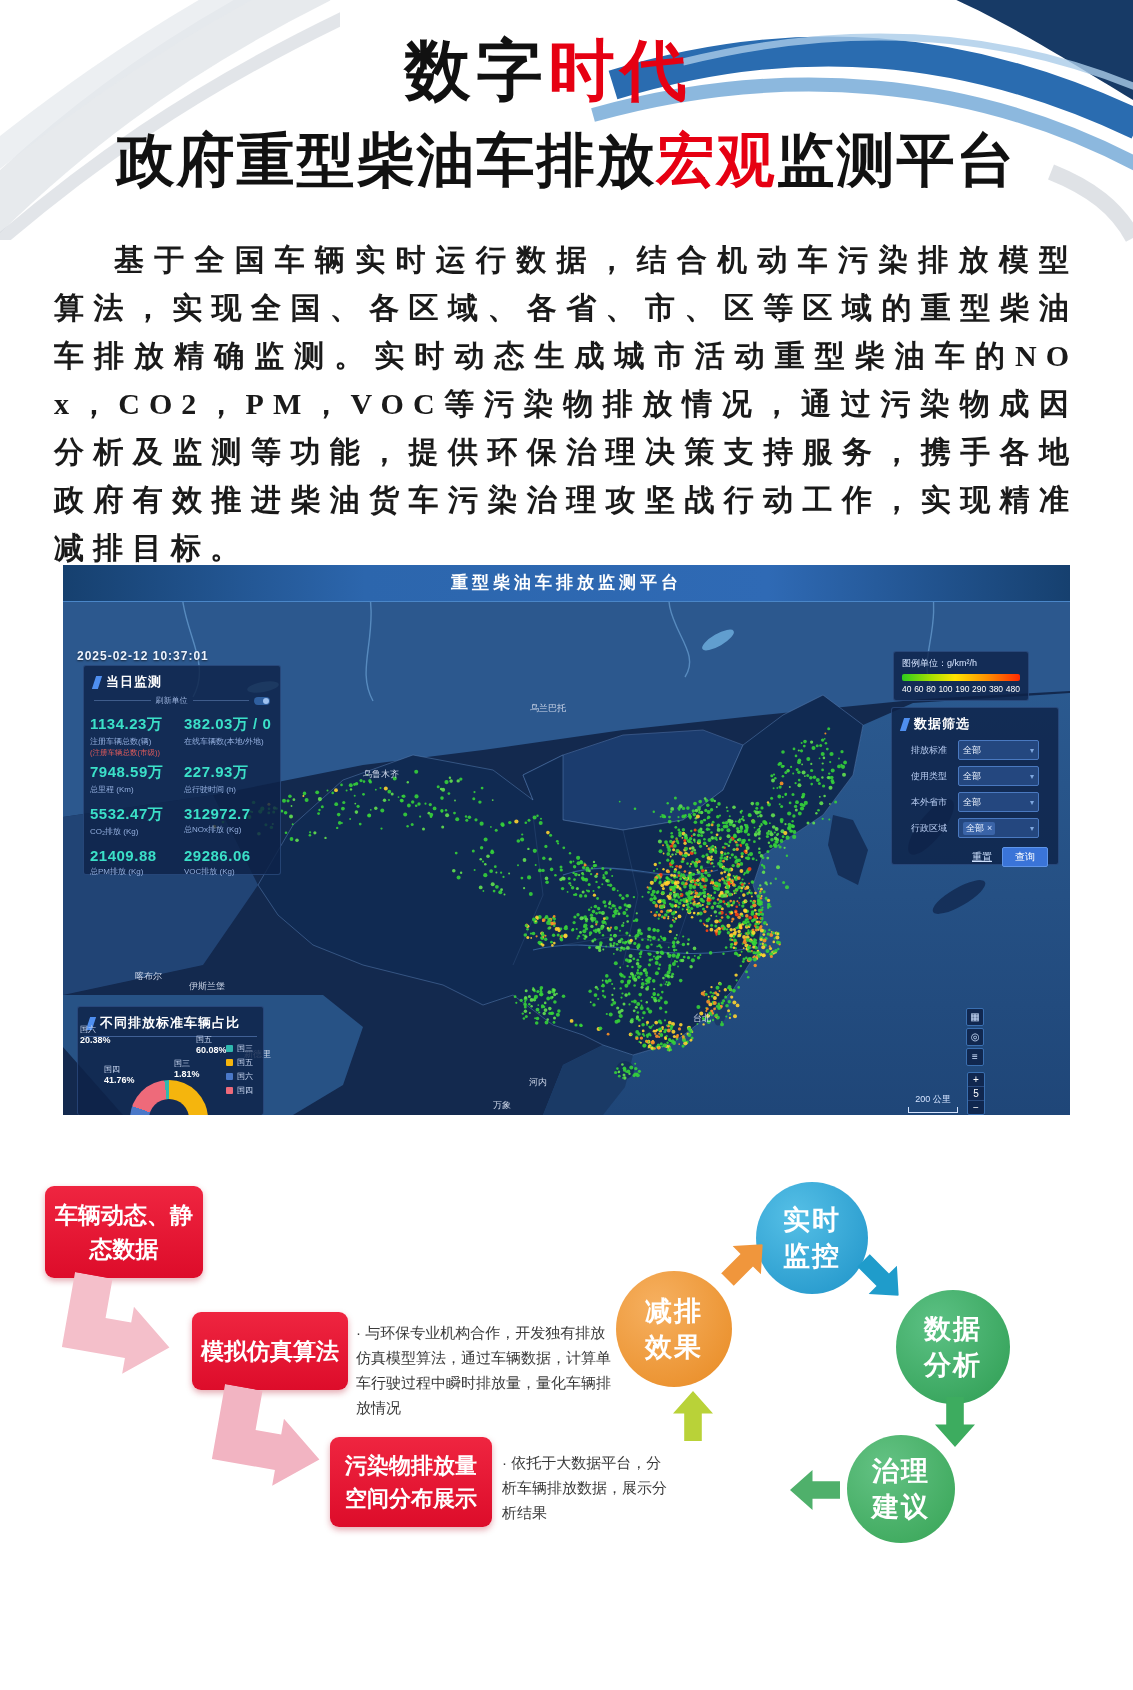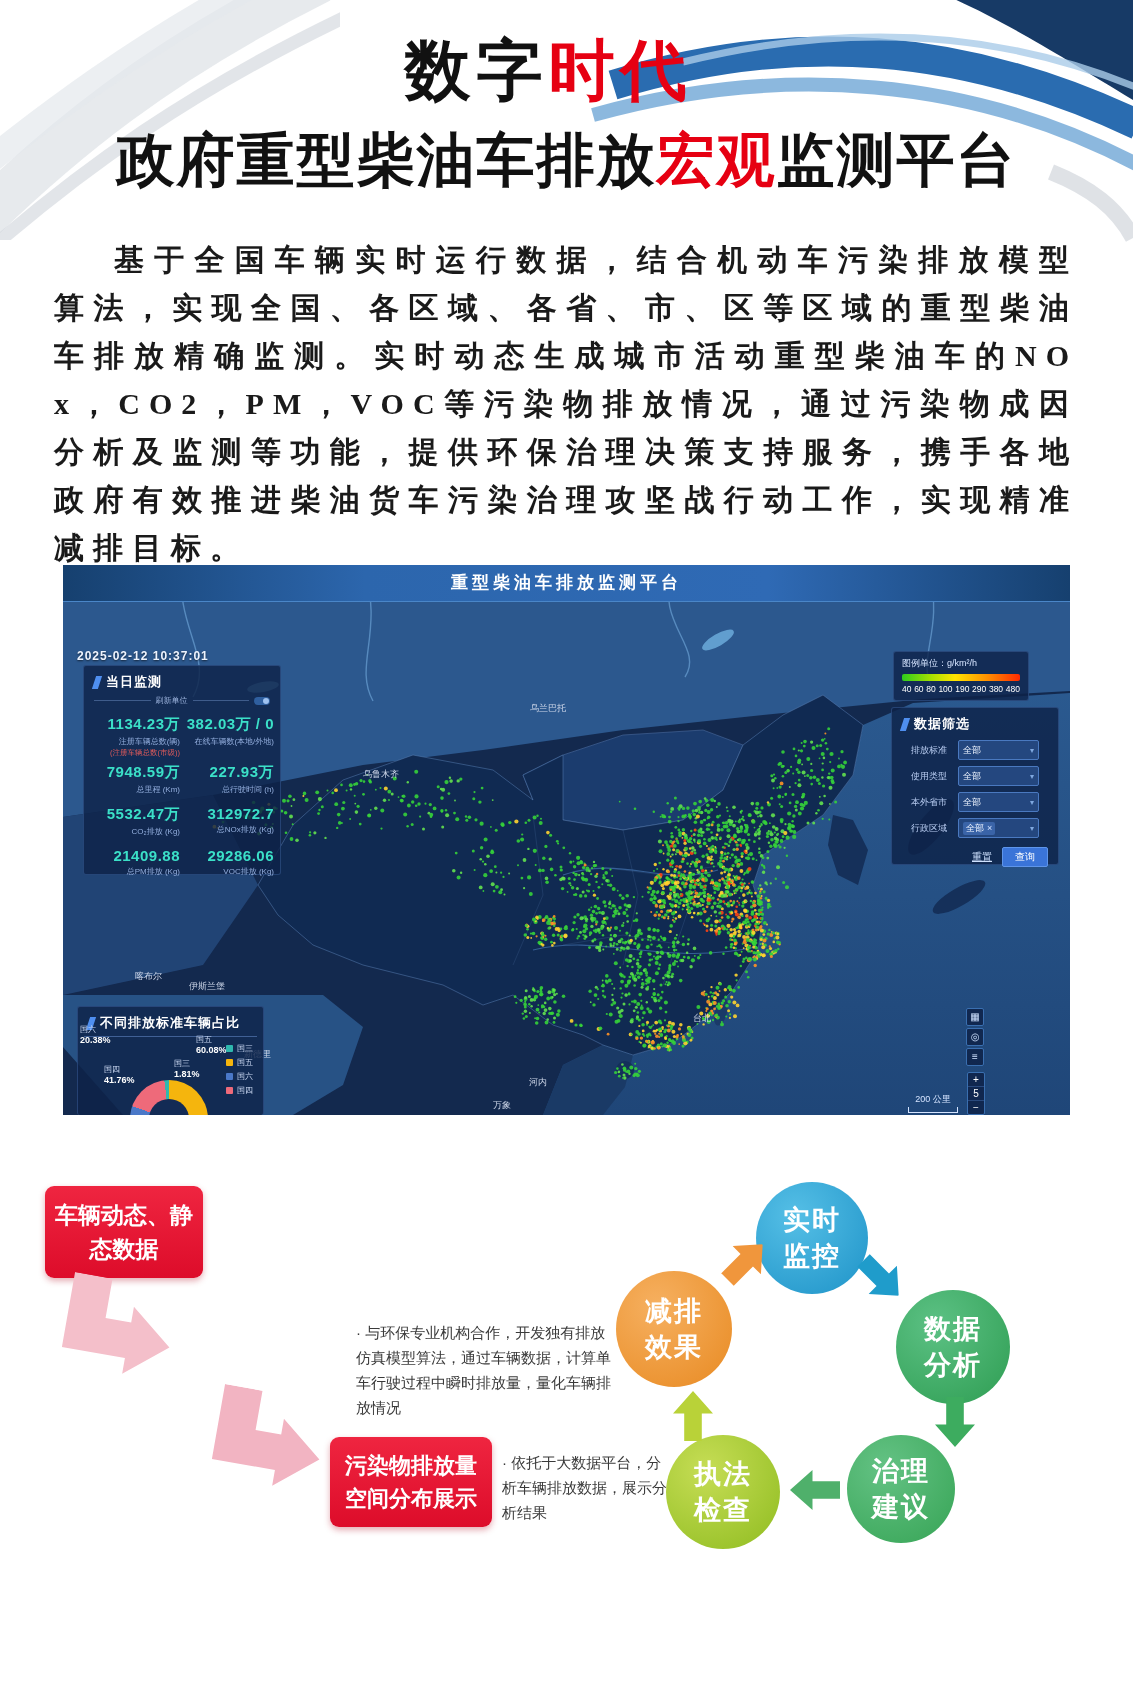--- a/index.html
+++ b/index.html
@@ -31,21 +31,21 @@
   .panel{position:absolute;background:rgba(14,34,72,.82);border:1px solid rgba(80,125,195,.35);border-radius:3px;}
   .ptitle{display:flex;align-items:center;gap:6px;padding:7px 10px 4px;font-size:13px;font-weight:700;color:#fff;letter-spacing:1px;}
   .pbar{display:inline-block;width:6px;height:13px;background:#4f8ff0;transform:skewX(-18deg);}
   
   .today{left:20px;top:100px;width:196px;height:208px;}
   .refresh-row{display:flex;align-items:center;gap:5px;padding:0 10px;font-size:8px;color:#9db4de;}
   .hline{flex:1;height:1px;background:rgba(130,165,220,.4);}
   .toggle{position:relative;width:16px;height:8px;border-radius:4px;background:#2f5f9f;cursor:pointer;}
   .toggle .knob{position:absolute;right:1px;top:1px;width:6px;height:6px;border-radius:50%;background:#9fc2f0;}
   .stats{display:grid;grid-template-columns:1fr 1fr;padding:4px 4px 0;}
-  .stat{text-align:right;padding:5px 2px 0;min-height:37px;}
+  .stat{text-align:left;padding:5px 2px 0;min-height:37px;}
   .sv{font-size:15px;font-weight:700;color:#3be0c8;letter-spacing:0.5px;}
   .sl{font-size:8px;color:#93aedd;margin-top:2px;}
   .ss{font-size:7.5px;color:#e05b5b;margin-top:1px;}
   
   .legend-box{position:absolute;left:830px;top:86px;width:136px;height:50px;background:rgba(14,34,72,.8);
     border:1px solid rgba(80,125,195,.35);border-radius:3px;padding:5px 8px;box-sizing:border-box;}
   .legend-unit{font-size:9px;color:#d5e4ff;}
   .legend-bar{height:7px;margin:4px 0 3px;border-radius:2px;
     background:linear-gradient(90deg,#2ecc1e 0%,#a8e000 25%,#ffe400 45%,#ff9000 72%,#ff2a00 100%);}
   .legend-ticks{display:flex;justify-content:space-between;font-size:8.5px;color:#fff;}
@@ -2561,41 +2561,41 @@
       <div class="scale-line"></div>
     </div>
   </div>
 
   <div class="red-box box1">
       <span>车辆动态、静态数据</span>
     </div>
   <svg class="pink-arrow" style="left:56px;top:1280px;transform:rotate(10deg);" width="120" height="96" viewBox="0 0 120 96">
     <path d="M10,0 L48,0 L48,40 L74,40 L74,24 L116,58 L74,92 L74,76 L10,76 Z" fill="#f4bfca"></path>
   </svg>
+  <div class="red-box box2">
+      <span>模拟仿真算法</span>
+    </div>
   <p class="flow-desc desc2">· 与环保专业机构合作，开发独有排放仿真模型算法，通过车辆数据，计算单车行驶过程中瞬时排放量，量化车辆排放情况</p>
   <svg class="pink-arrow" style="left:206px;top:1392px;transform:rotate(10deg);" width="120" height="96" viewBox="0 0 120 96">
     <path d="M10,0 L48,0 L48,40 L74,40 L74,24 L116,58 L74,92 L74,76 L10,76 Z" fill="#f2b4c2"></path>
   </svg>
   <div class="red-box box3">
       <span>污染物排放量空间分布展示</span>
     </div>
   <p class="flow-desc desc3">· 依托于大数据平台，分析车辆排放数据，展示分析结果</p>
 
   <div class="circle c1">
       <span>实时监控</span>
     </div>
   <div class="circle c2">
       <span>数据分析</span>
     </div>
   <div class="circle c3">
       <span>治理建议</span>
     </div>
-  <div class="circle c4">
-      <span>执法检查</span>
-    </div>
   <div class="circle c5">
       <span>减排效果</span>
     </div>
   <div class="fat-arrow a1"></div>
   <div class="fat-arrow a2"></div>
   <div class="fat-arrow a3"></div>
   <div class="fat-arrow a4"></div>
   <div class="fat-arrow a5"></div>
 
 </div>

